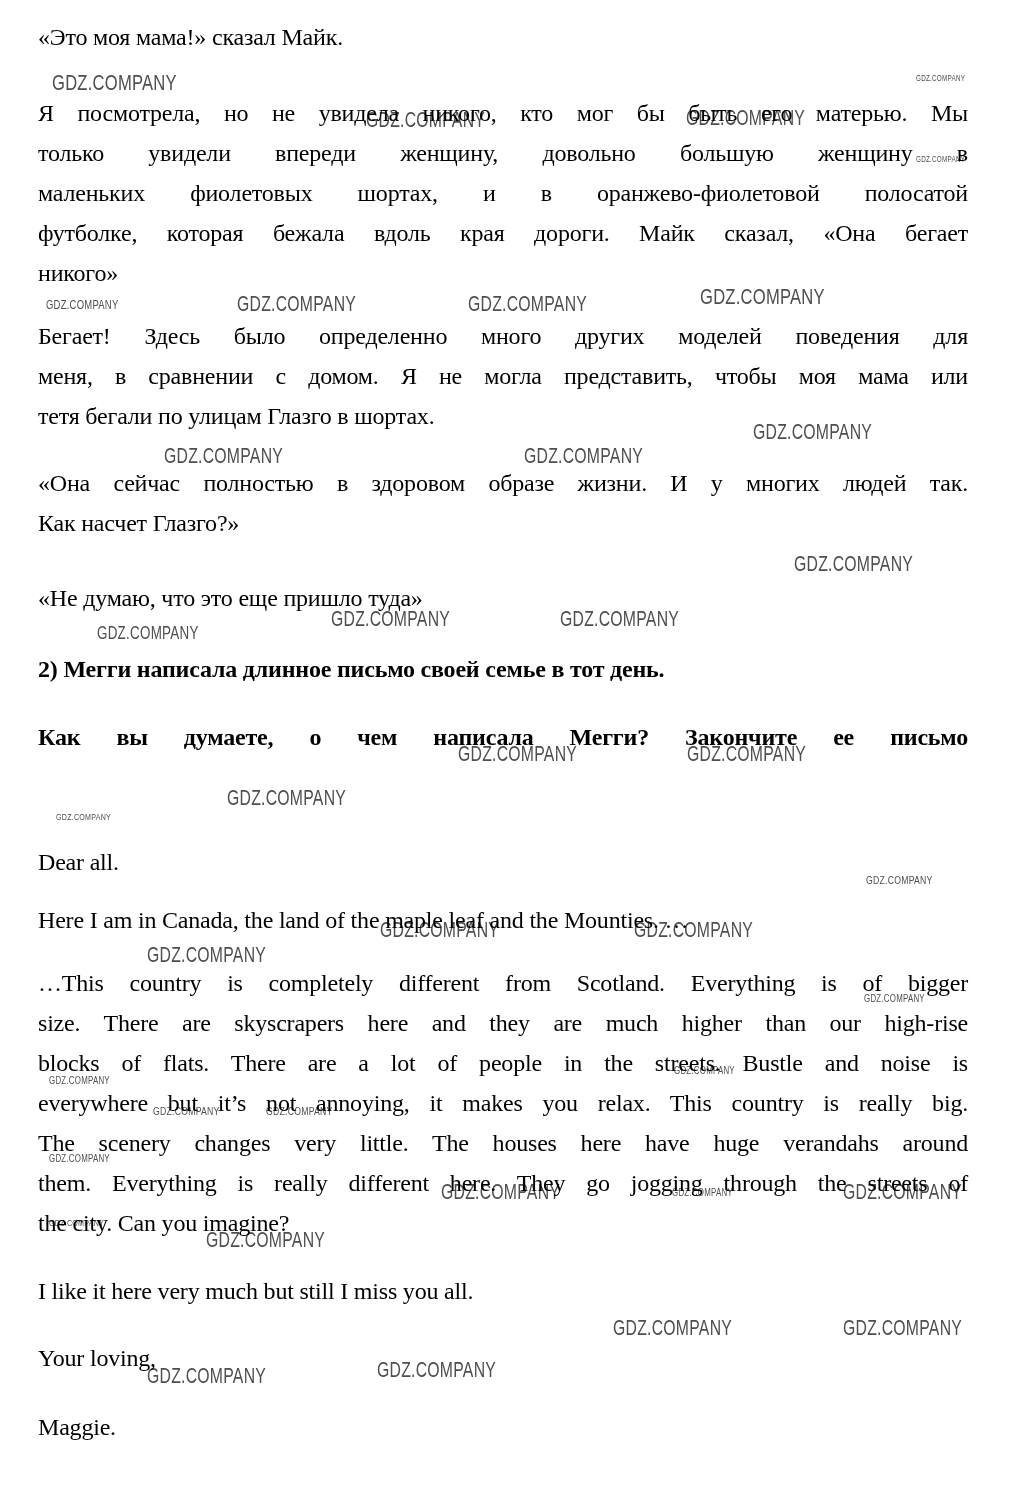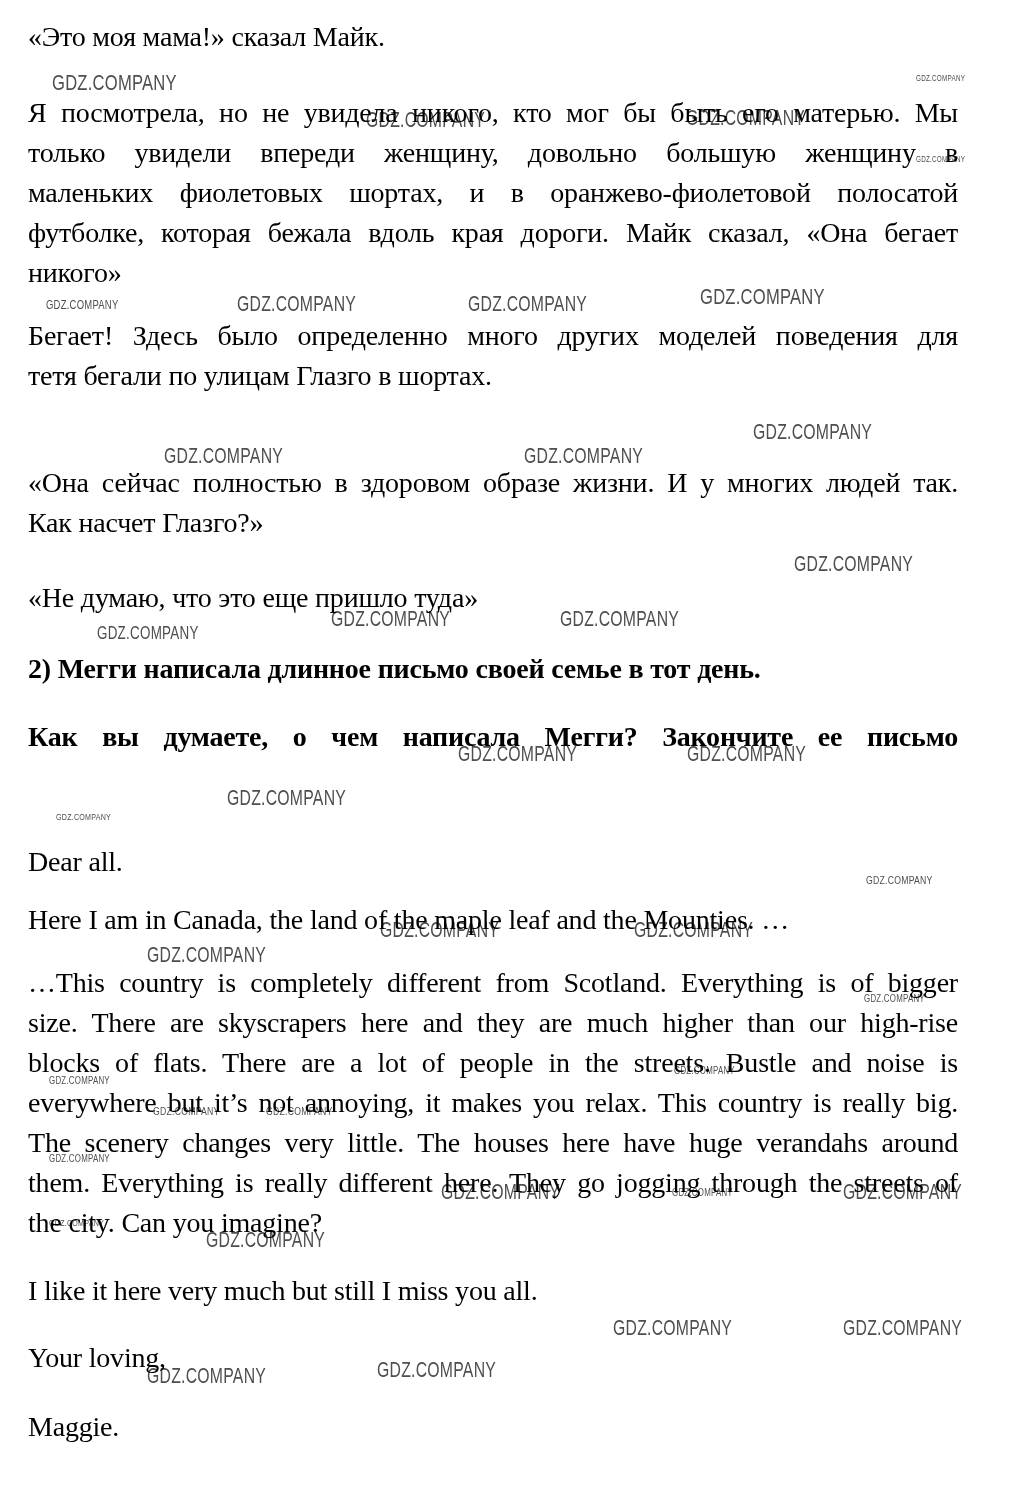--- a/index.html
+++ b/index.html
@@ -9,23 +9,23 @@
     font-family: "Liberation Serif", serif;
     color: #000000;
     position: relative;
     overflow: hidden;
   }
   .page { position: absolute; inset: 0; }
 
   
   .para {
     position: absolute;
-    left: 28px;
+    left: 38px;
     width: 930px;
-    font-size: 28px;
+    font-size: 24px;
     line-height: 40px;
     letter-spacing: -0.2px;
   }
   .para .jline { text-align: justify; text-align-last: justify; height: 40px; }
   .para .lline { text-align: left; height: 40px; }
   .bold { font-weight: bold; }
 
   .p0  { top: 17px; }
   .p1  { top: 93px; }
   .p2  { top: 316px; }
@@ -105,20 +105,21 @@
     </div>
   <div class="para p1">
       <div class="jline">Я посмотрела, но не увидела никого, кто мог бы быть его матерью. Мы</div>
       <div class="jline">только увидели впереди женщину, довольно большую женщину в</div>
       <div class="jline">маленьких фиолетовых шортах, и в оранжево-фиолетовой полосатой</div>
       <div class="jline">футболке, которая бежала вдоль края дороги. Майк сказал, «Она бегает</div>
       <div class="lline">никого»</div>
     </div>
   <div class="para p2">
       <div class="jline">Бегает! Здесь было определенно много других моделей поведения для</div>
+      <div class="jline">меня, в сравнении с домом. Я не могла представить, чтобы моя мама или</div>
       <div class="lline">тетя бегали по улицам Глазго в шортах.</div>
     </div>
   <div class="para p3">
       <div class="jline">«Она сейчас полностью в здоровом образе жизни. И у многих людей так.</div>
       <div class="lline">Как насчет Глазго?»</div>
     </div>
   <div class="para p4">
       <div class="lline">«Не думаю, что это еще пришло туда»</div>
     </div>
   <div class="para p5 bold">

